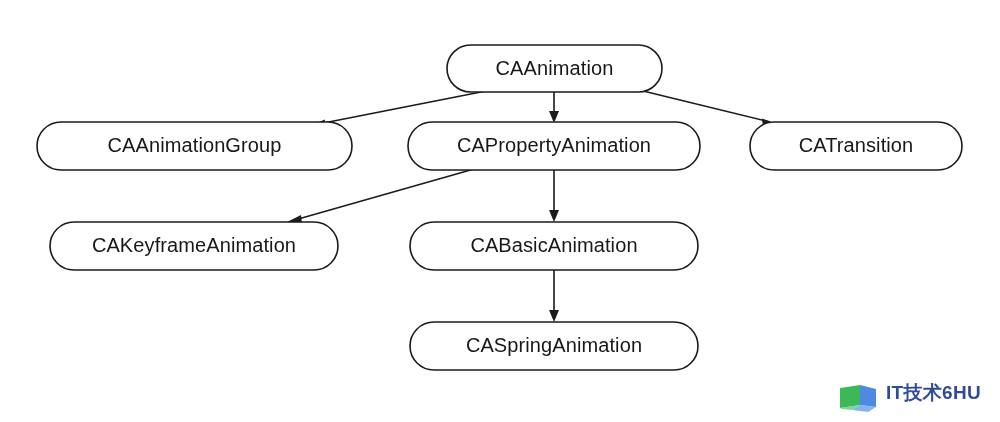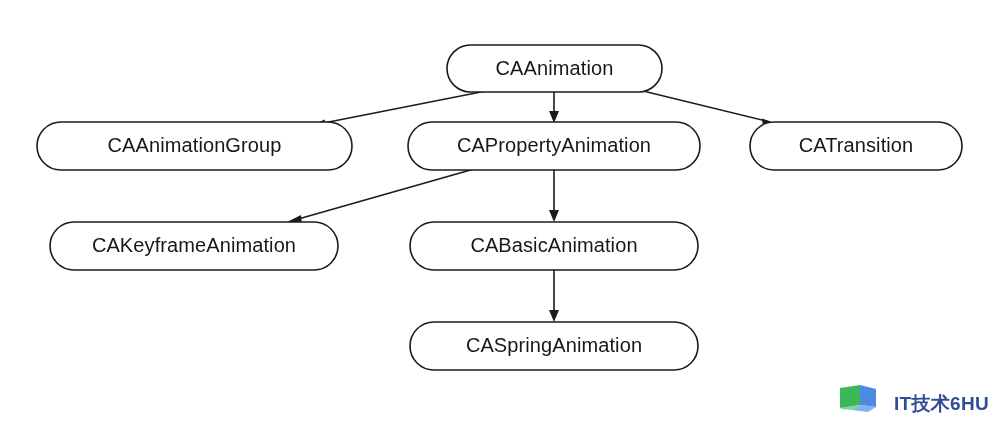--- a/index.html
+++ b/index.html
@@ -44,22 +44,22 @@
   .edge-head {
     fill: #1b1b1b;
     stroke: none;
   }
   
   #watermark {
     position: absolute;
     left: 838px;
     top: 383px;
     display: flex;
-    align-items: flex-end;
-    gap: 14px;
+    align-items: flex-start;
+    gap: 6px;
     opacity: 0.92;
   }
   #watermark .wm-logo {
     width: 42px;
     height: 30px;
     display: block;
   }
   #watermark .wm-text {
     font-family: "Liberation Sans", sans-serif;
     font-size: 19px;

